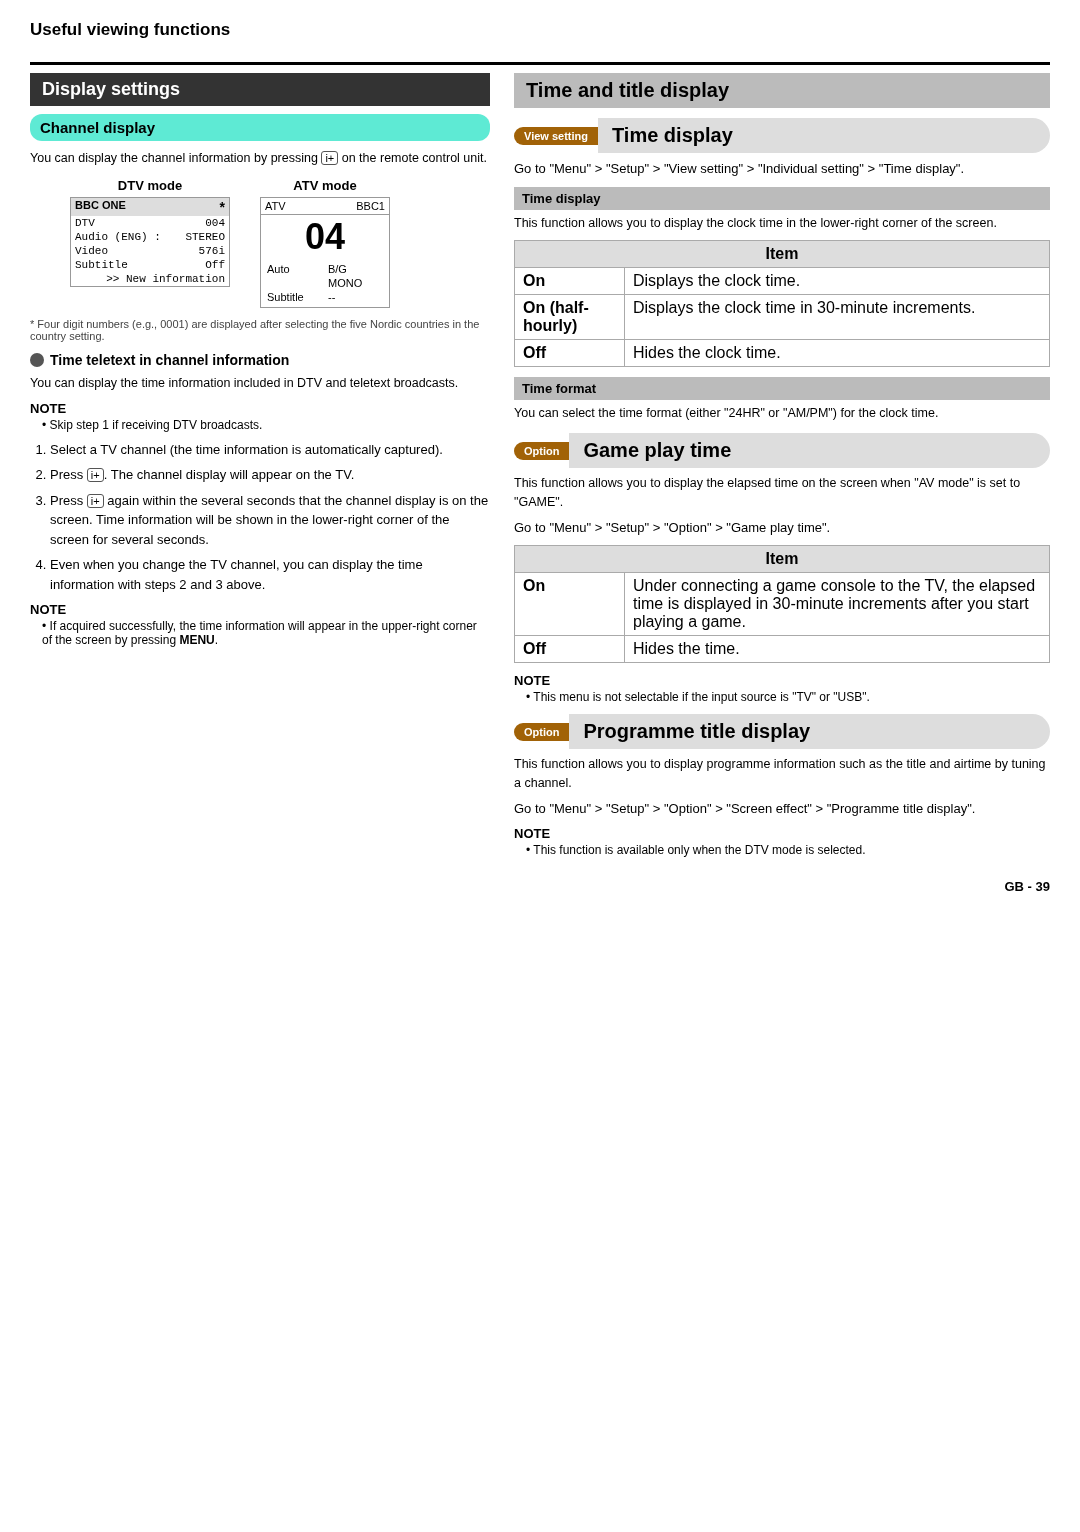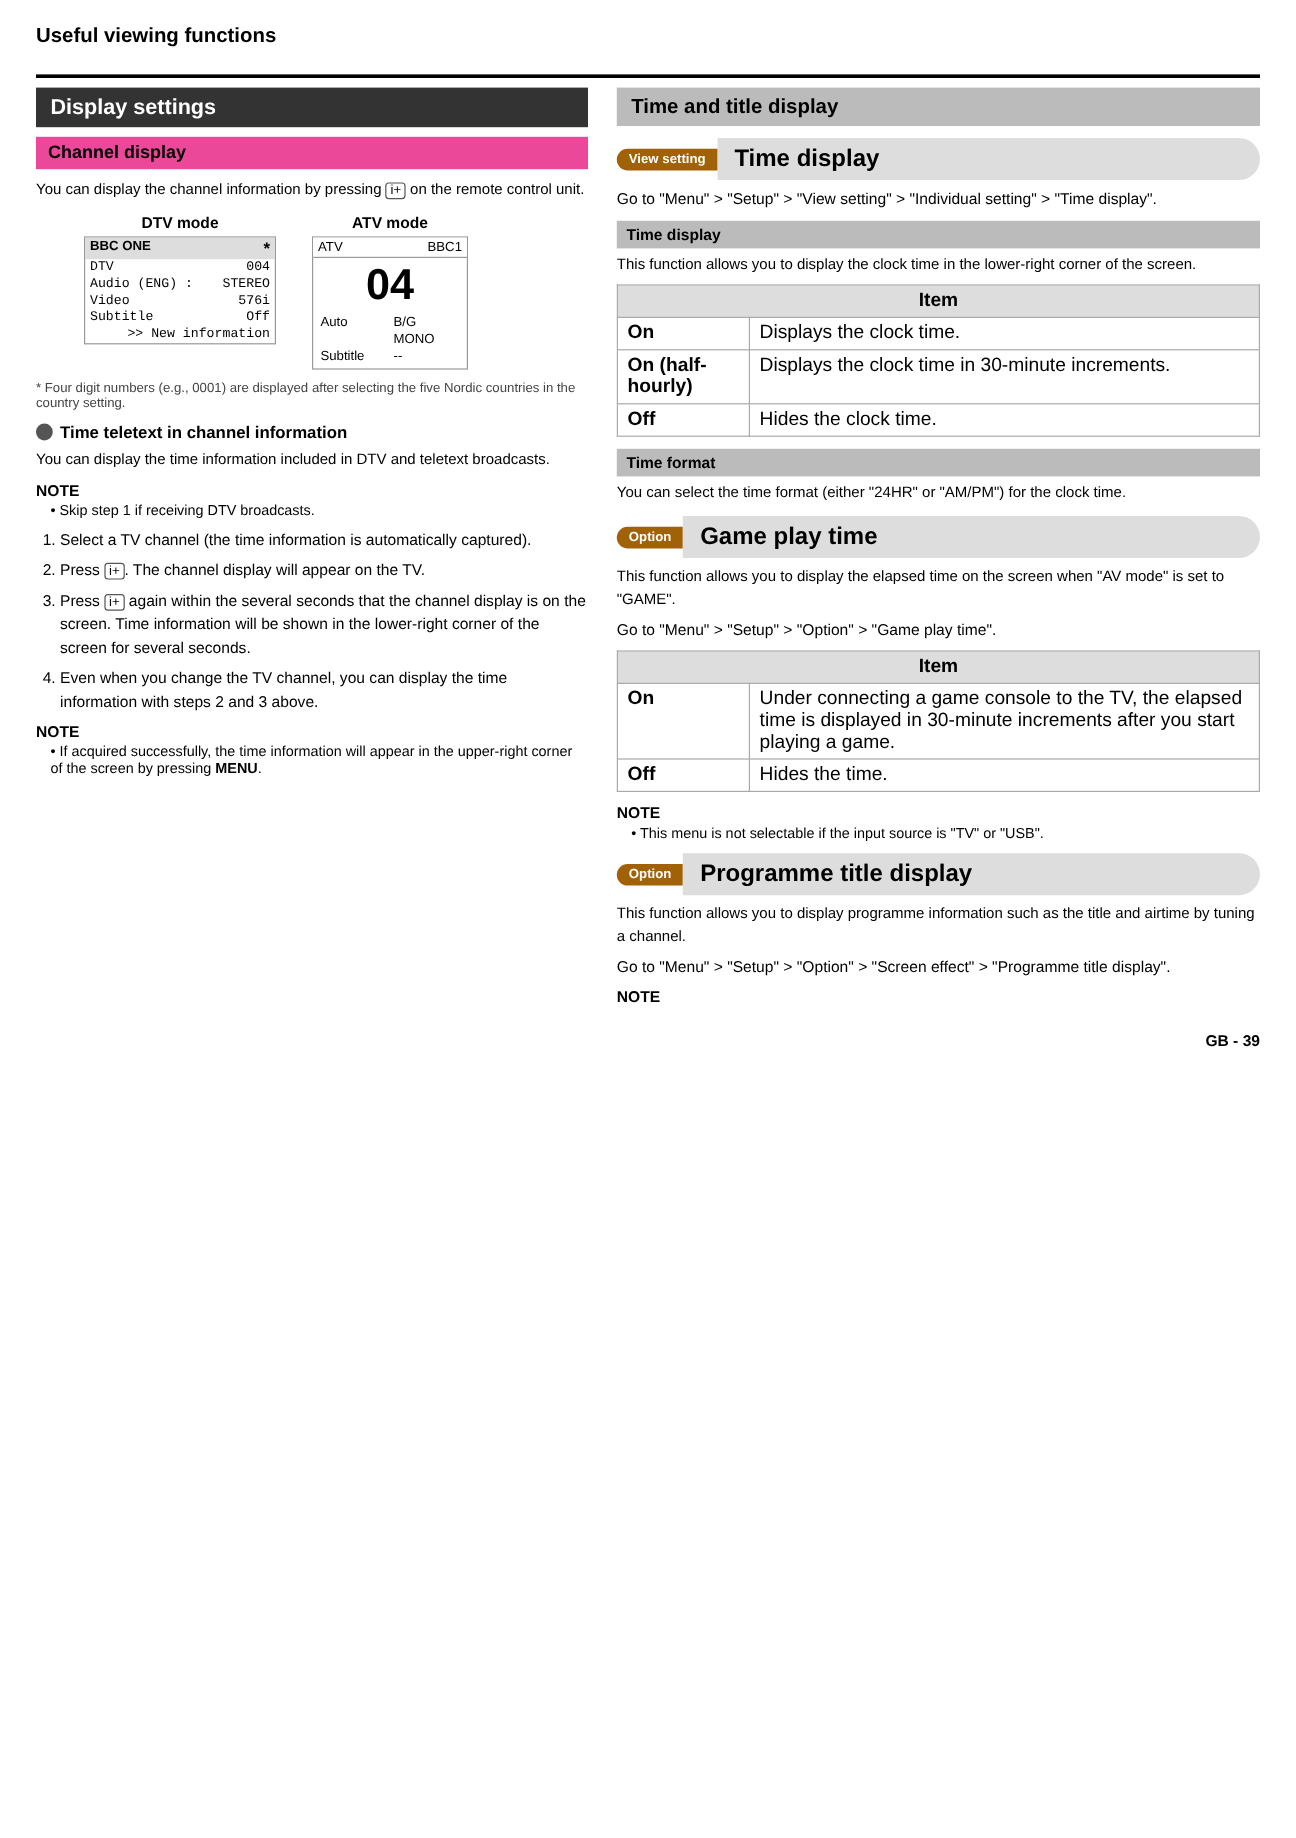--- a/index.html
+++ b/index.html
@@ -30,26 +30,27 @@
     
     .section-header-dark {
       background: #333;
       color: #fff;
       font-size: 18px;
       font-weight: bold;
       padding: 6px 12px;
       margin-bottom: 8px;
     }
     .section-header-gray {
-      background: #ec4899;
+      background: #5eead4;
       color: #000;
       font-size: 15px;
       font-weight: bold;
       padding: 5px 10px;
       margin-bottom: 8px;
+      border-radius: 12px;
     }
     .channel-modes {
       display: flex;
       gap: 30px;
       margin: 10px 0;
       justify-content: flex-start;
       padding-left: 40px;
     }
     .mode-block { }
     .mode-title {
@@ -120,21 +121,21 @@
     .note-list li::before { content: "• "; }
     .note-list li { font-size: 12px; margin-bottom: 2px; }
 
     ol.steps { padding-left: 20px; margin: 8px 0; }
     ol.steps li { margin-bottom: 6px; font-size: 13px; line-height: 1.5; }
 
     
     .right-section-title {
       background: #bbb;
       color: #000;
-      font-size: 17px;
+      font-size: 20px;
       font-weight: bold;
       padding: 6px 12px;
       margin-bottom: 10px;
     }
 
     
     .pill-header {
       display: flex;
       align-items: center;
       margin: 10px 0 6px 0;
@@ -377,17 +378,20 @@
 
     <div class="pill-header">
       <span class="pill-tag">Option</span>
       <span class="pill-title-bg">Programme title display</span>
     </div>
 
     <p class="body-text">This function allows you to display programme information such as the title and airtime by tuning a channel.</p>
     <p class="goto-text">Go to "Menu" &gt; "Setup" &gt; "Option" &gt; "Screen effect" &gt; "Programme title display".</p>
 
     <div class="note-label">NOTE</div>
+    <ul class="note-list">
+      <li>This function is available only when the DTV mode is selected.</li>
+    </ul>
 
   </div>
 </div>
 
 <div class="page-num">GB - 39</div>
 
 </body></html>

